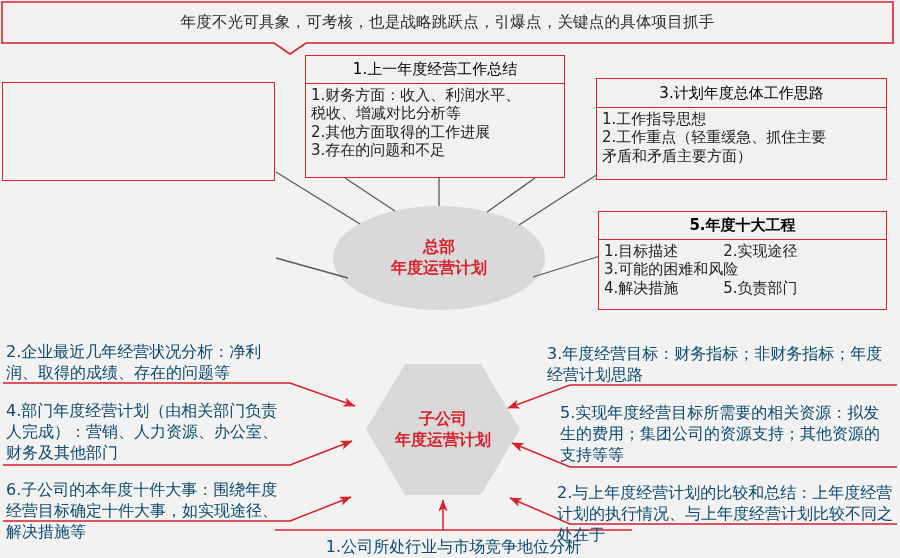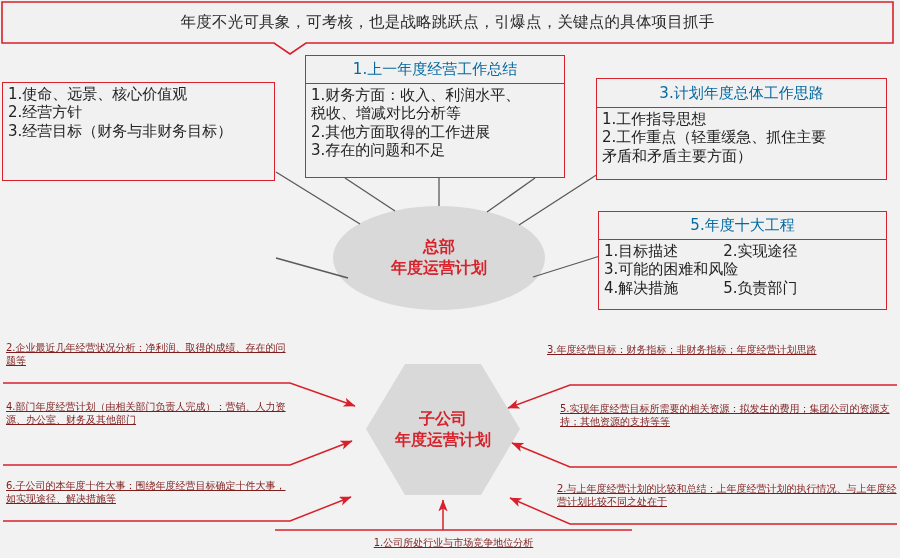--- a/index.html
+++ b/index.html
@@ -19,35 +19,35 @@
     display:flex;align-items:center;justify-content:center;
     font-size:15.5px;color:#2b2b2b;letter-spacing:.2px;
   }
 
   
   .box{position:absolute;box-sizing:border-box;border:1.4px solid #d7212b;background:#f1f1f1;}
   .box .hd{
     box-sizing:border-box;width:100%;
     border-bottom:1.2px solid #d7212b;
     display:flex;align-items:center;justify-content:center;
-    font-size:15px;color:#0369a1;
+    font-size:15px;color:#000000;
   }
   .box .bd{padding:2px 5px 0 5px;}
   .box .bd .ln{font-size:15px;color:#222;line-height:1.23;white-space:nowrap;}
 
   
   .ctr-label{
     position:absolute;display:flex;flex-direction:column;
     align-items:center;justify-content:center;
     color:#d7212b;font-size:16px;line-height:1.3;font-weight:600;
     text-align:center;
   }
 
   
-  .ftxt{position:absolute;font-size:10px;color:#7f1d1d;line-height:1.32;text-decoration:underline;}
+  .ftxt{position:absolute;font-size:16px;color:#0c4a6e;line-height:1.32;}
   .ftxt.ctr{text-align:center;}
 </style>
 </head>
 <body>
 
 <div id="root">
 
   <svg class="layer" viewBox="0 0 900 558">
     <defs>
       <marker id="ar" markerWidth="9" markerHeight="9" refX="7.6" refY="3.1" orient="auto">
@@ -95,39 +95,34 @@
     <div class="hd" style="height:28px;">1.上一年度经营工作总结</div>
     <div class="bd">
       <div class="ln">1.财务方面：收入、利润水平、</div>
       <div class="ln">税收、增减对比分析等</div>
       <div class="ln">2.其他方面取得的工作进展</div>
       <div class="ln">3.存在的问题和不足</div>
     </div>
   </div>
 
   <div class="box" style="left:2px;top:82px;width:273px;height:99px;">
-    <div class="bd">
-      <div class="ln">1.使命、远景、核心价值观</div>
-      <div class="ln">2.经营方针</div>
-      <div class="ln">3.经营目标（财务与非财务目标）</div>
-    </div>
   </div>
 
   <div class="box" style="left:596px;top:78px;width:291px;height:102px;">
     <div class="hd" style="height:29px;">3.计划年度总体工作思路</div>
     <div class="bd">
       <div class="ln">1.工作指导思想</div>
       <div class="ln">2.工作重点（轻重缓急、抓住主要</div>
       <div class="ln">矛盾和矛盾主要方面）</div>
     </div>
   </div>
 
 
   <div class="box" style="left:598px;top:211px;width:289px;height:99px;">
-    <div class="hd" style="height:28px;">5.年度十大工程</div>
+    <div class="hd" style="height:28px;font-weight:bold;">5.年度十大工程</div>
     <div class="bd">
       <div class="ln">1.目标描述　　　2.实现途径</div>
       <div class="ln">3.可能的困难和风险</div>
       <div class="ln">4.解决措施　　　5.负责部门</div>
     </div>
   </div>
 
   <div class="ctr-label" style="left:333px;top:206px;width:212px;height:104px;font-family:Liberation Serif, serif;">
     <span>总部</span>
     <span>年度运营计划</span>

